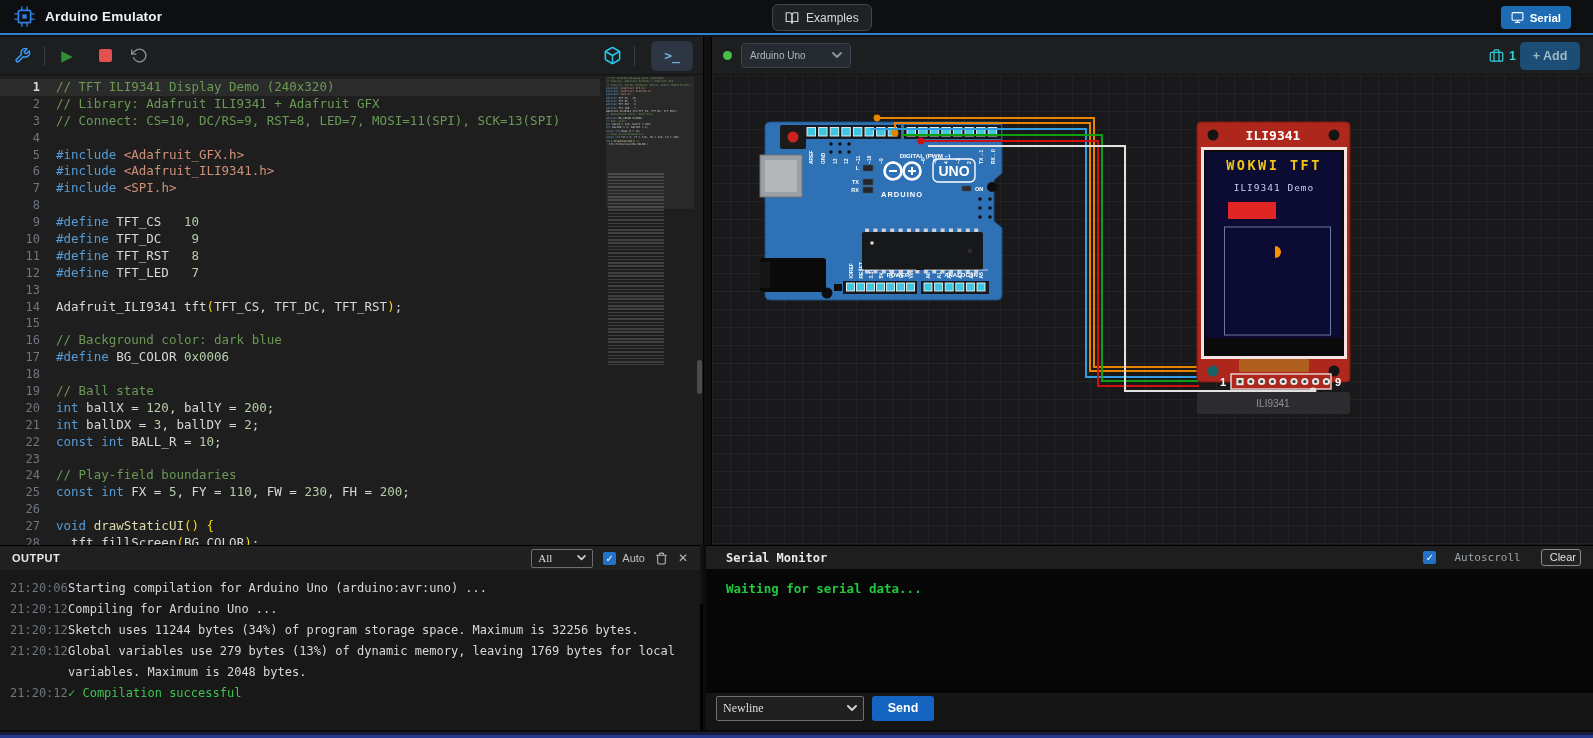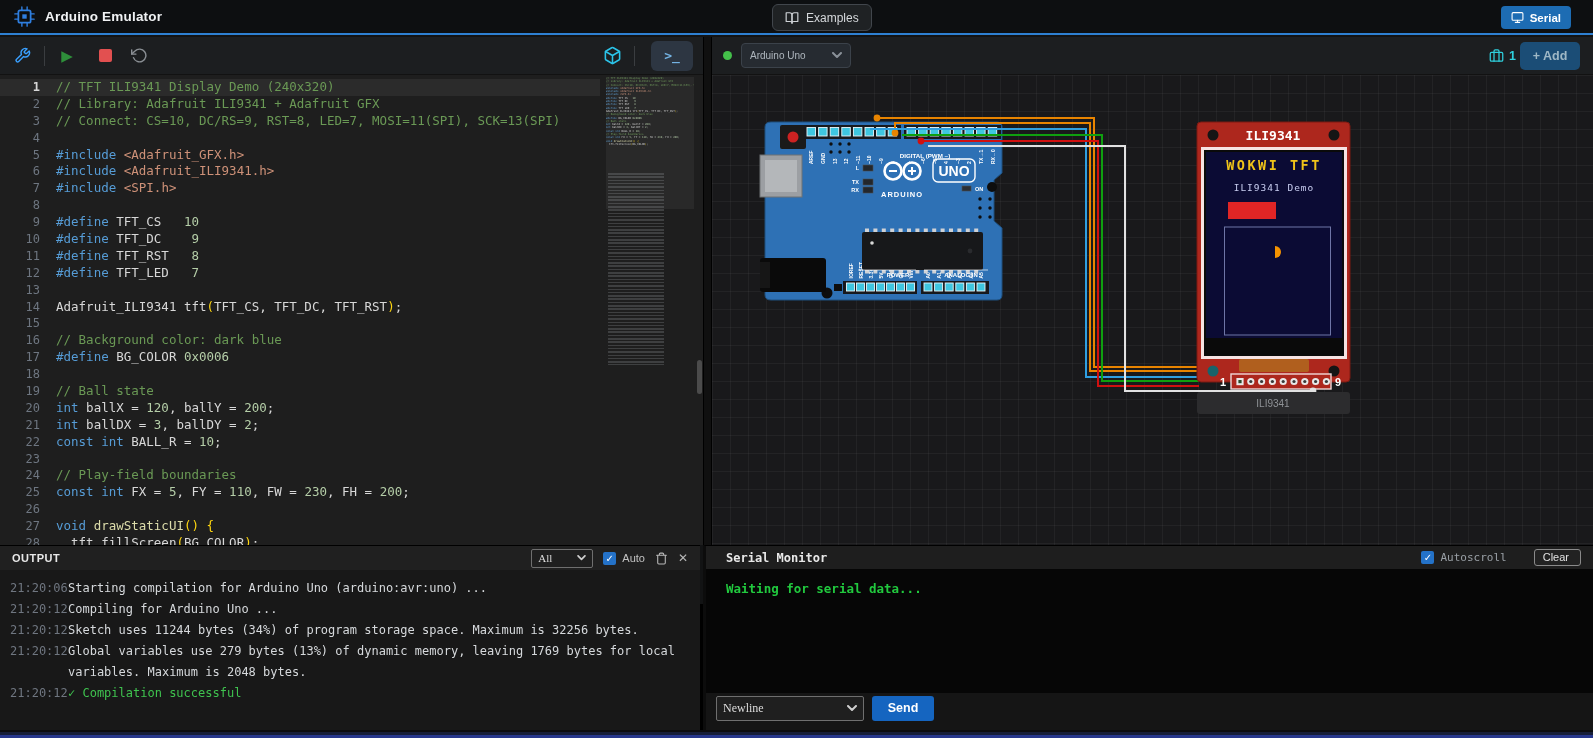--- a/index.html
+++ b/index.html
@@ -84,26 +84,26 @@
   .icon-btn { color:#b8b8b8; cursor:pointer; display:flex; align-items:center; font-size:12px; }
   #output-body { padding:8px 10px 0 10px; font-family:"DejaVu Sans Mono",monospace; font-size:12px; line-height:21px; }
   .olog { display:flex; }
   .olog .t { color:#6f7680; width:58px; flex:none; }
   .olog .m { color:#d6d9dc; flex:1; word-break:break-all; padding-right:4px; }
   .olog.success .m { color:#3fc34f; }
 
   
   #serial-panel { position:absolute; left:703px; top:545px; width:890px; height:185px; background:#151515;
             border-top:1px solid #000; border-left:3px solid #0c0c0c; }
-  #serial-header { height:23px; background:#1e1e1e; display:flex; align-items:center; padding:0 12px 0 20px; gap:8px; }
+  #serial-header { height:23px; background:#1e1e1e; display:flex; align-items:center; padding:0 12px 0 20px; gap:20px; }
   #serial-title { color:#e8e8e8; font-size:12px; font-weight:bold; font-family:"DejaVu Sans Mono",monospace; }
   #sh-spacer { flex:1; }
   #autoscroll-label { color:#9aa0a6; font-size:11px; font-family:"DejaVu Sans Mono",monospace; margin-left:-2px; }
   .clear-btn { border:1px solid #8a8a8a; border-radius:3px; background:#222; color:#e0e0e0; font-size:11px;
-            padding:1px 11px 2px 8px; cursor:pointer;margin-left:19px; }
+            padding:1px 4px 2px 8px; cursor:pointer; }
   #serial-body { height:124px; background:#060606; padding:10px 0 0 20px; }
   #serial-msg { color:#21c93e; font-family:"DejaVu Sans Mono",monospace; font-size:12.5px; font-weight:bold; }
   #serial-input-row { height:30px; display:flex; align-items:center; gap:8px; padding:0 10px; }
   #serial-input { flex:1; height:24px; background:#191919; border:1px solid #4d4d4d; border-radius:2px;
             color:#cfcfcf; font-family:"DejaVu Sans Mono",monospace; font-size:12px; padding:0 9px; outline:none; }
   #serial-input::placeholder { color:#7d838a; }
   #newline-select { width:148px; height:25px; font-size:12px; }
   #send-btn { width:62px; height:25px; background:#1565c0; border:none; border-radius:3px; color:#fff;
             font-weight:bold; font-size:12.5px; cursor:pointer; }
 

